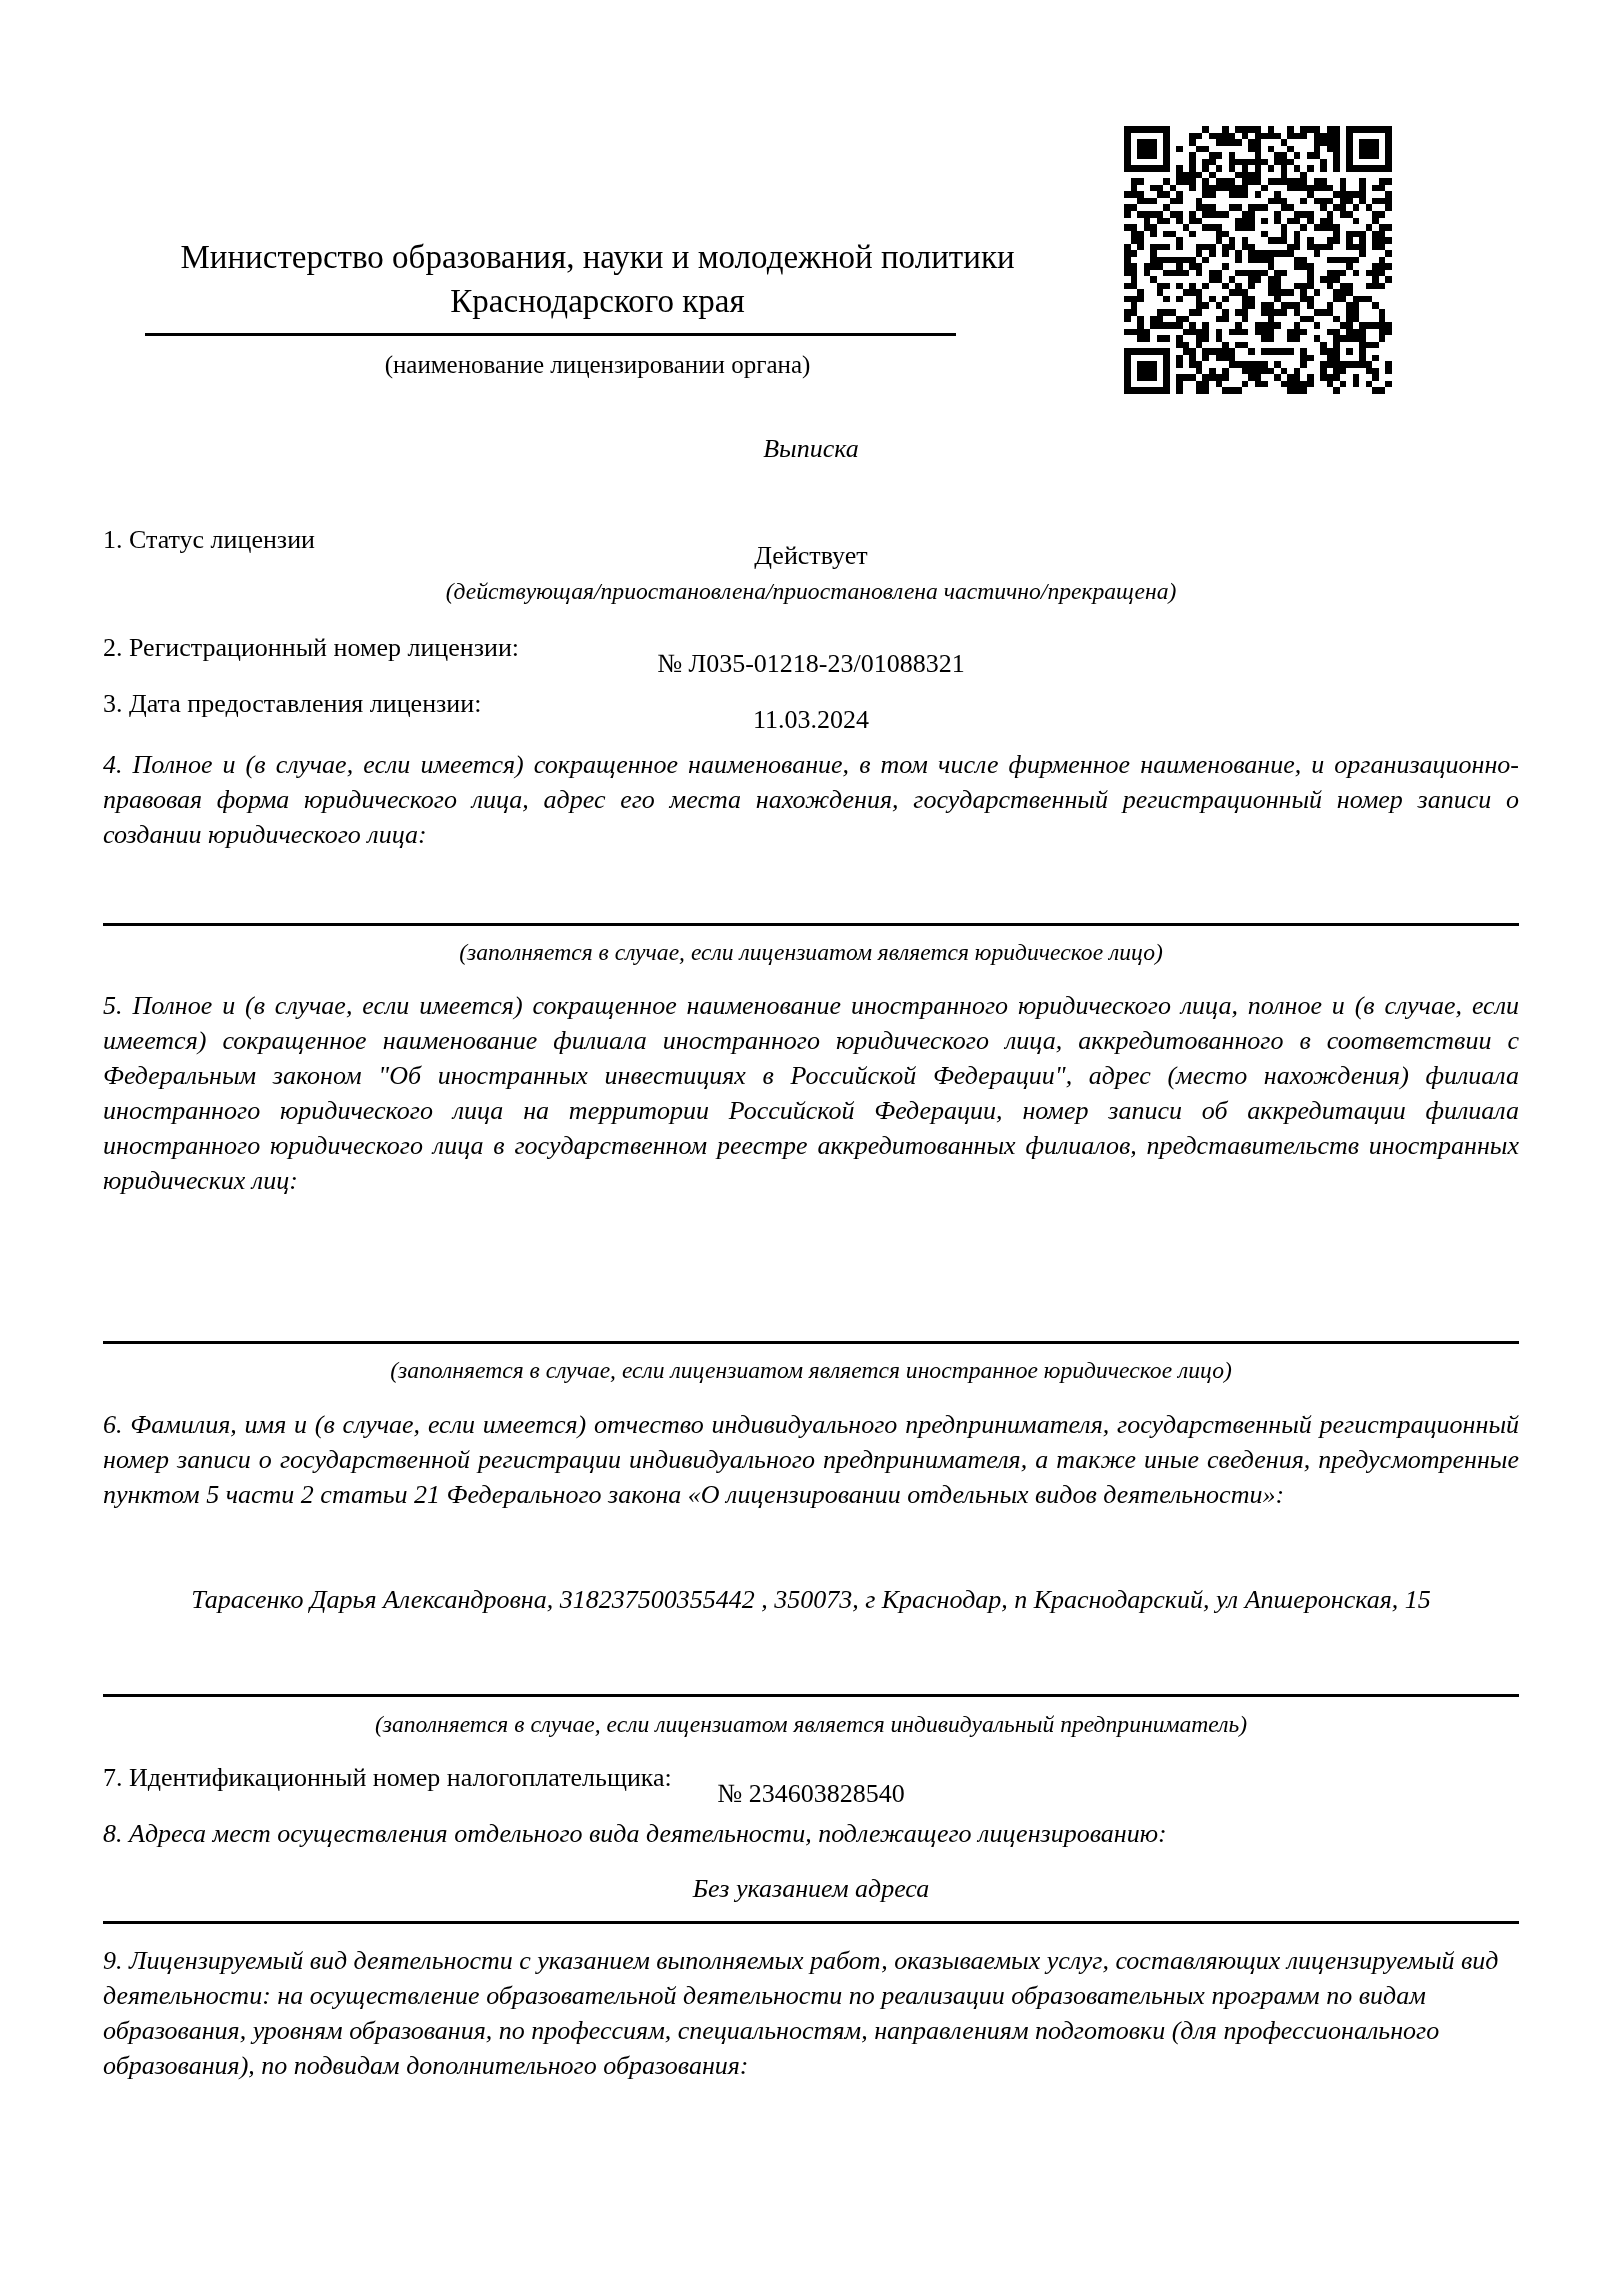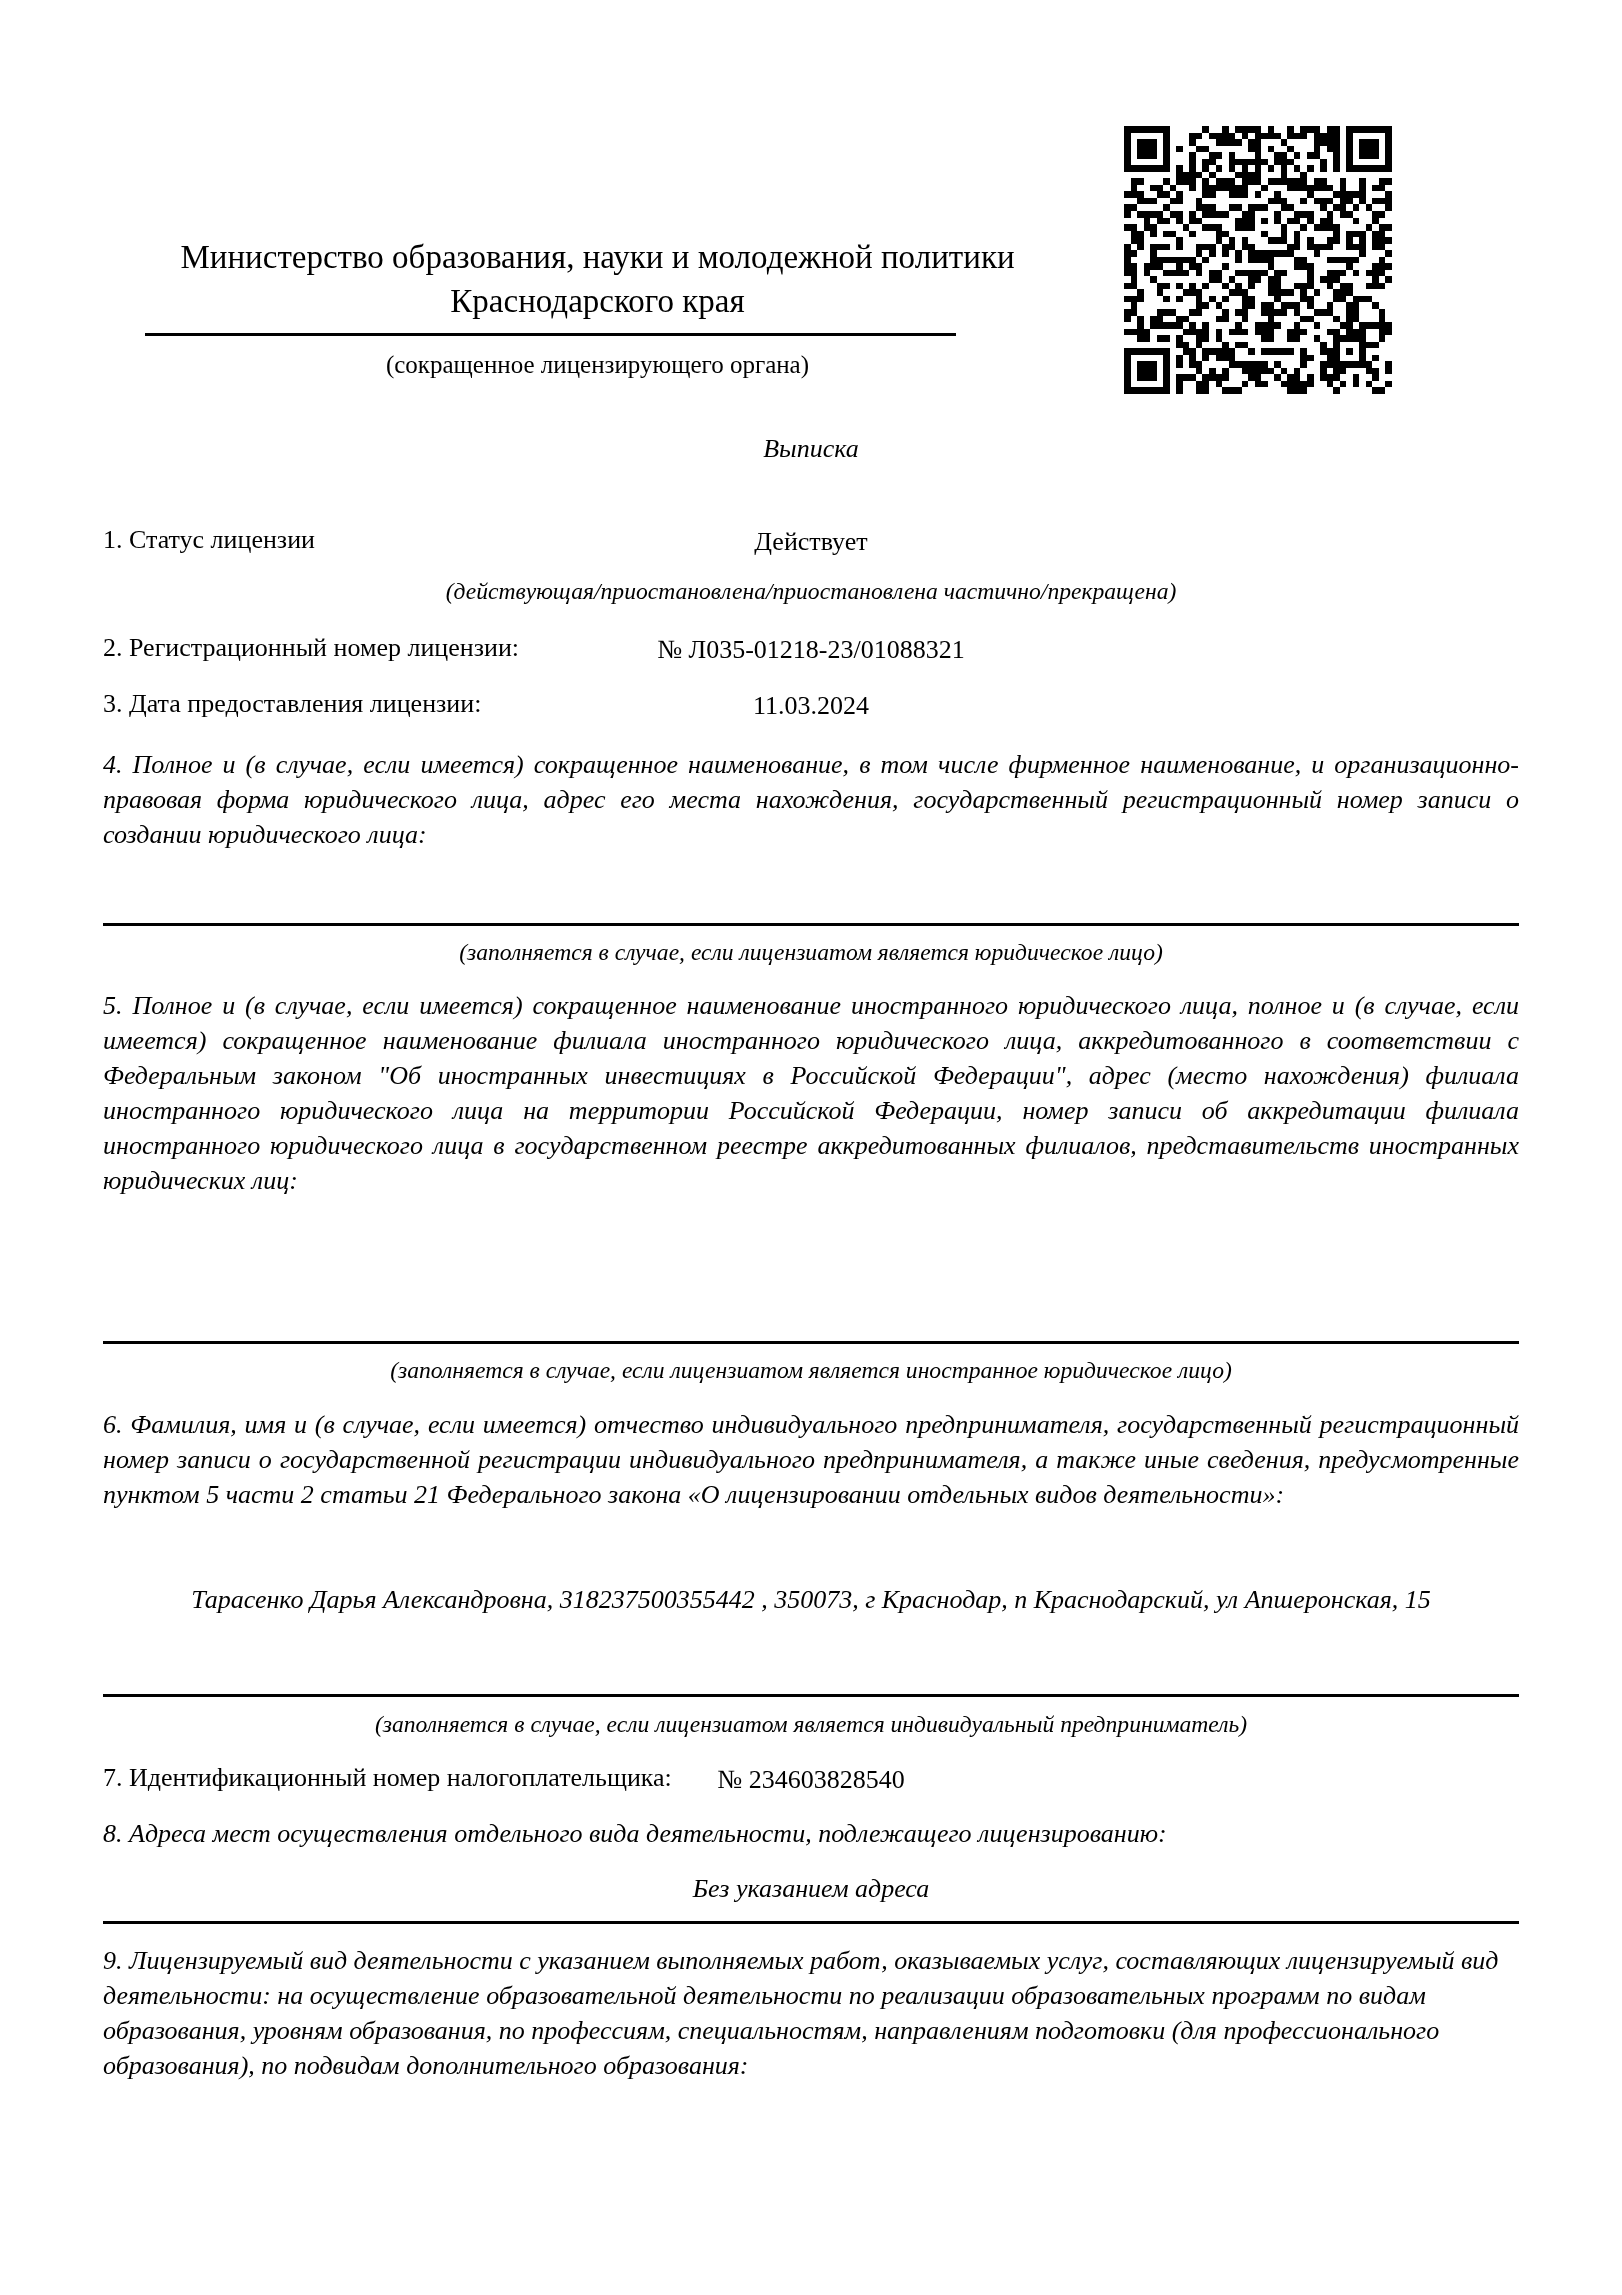--- a/index.html
+++ b/index.html
@@ -94,21 +94,21 @@
     font-size: 26px;
     line-height: 1.345;
   }
   .row .lbl {
     display: inline-block;
     vertical-align: top;
   }
   .row .val {
     position: absolute;
     left: 0;
-    top: 2px;
+    top: 16px;
     width: 1416px;
     text-align: center;
     pointer-events: none;
   }
   .row .val span { display: inline-block; }
 
   
   .rule {
     position: absolute;
     left: 103px;
@@ -129,21 +129,21 @@
           <path d="M0 0h1v1h-1zM1 0h1v1h-1zM2 0h1v1h-1zM3 0h1v1h-1zM4 0h1v1h-1zM5 0h1v1h-1zM6 0h1v1h-1zM12 0h1v1h-1zM15 0h1v1h-1zM17 0h1v1h-1zM18 0h1v1h-1zM19 0h1v1h-1zM20 0h1v1h-1zM22 0h1v1h-1zM25 0h1v1h-1zM27 0h1v1h-1zM28 0h1v1h-1zM29 0h1v1h-1zM31 0h1v1h-1zM32 0h1v1h-1zM34 0h1v1h-1zM35 0h1v1h-1zM36 0h1v1h-1zM37 0h1v1h-1zM38 0h1v1h-1zM39 0h1v1h-1zM40 0h1v1h-1zM0 1h1v1h-1zM6 1h1v1h-1zM10 1h1v1h-1zM11 1h1v1h-1zM13 1h1v1h-1zM14 1h1v1h-1zM15 1h1v1h-1zM16 1h1v1h-1zM18 1h1v1h-1zM20 1h1v1h-1zM21 1h1v1h-1zM22 1h1v1h-1zM23 1h1v1h-1zM25 1h1v1h-1zM26 1h1v1h-1zM27 1h1v1h-1zM29 1h1v1h-1zM30 1h1v1h-1zM31 1h1v1h-1zM32 1h1v1h-1zM34 1h1v1h-1zM40 1h1v1h-1zM0 2h1v1h-1zM2 2h1v1h-1zM3 2h1v1h-1zM4 2h1v1h-1zM6 2h1v1h-1zM10 2h1v1h-1zM14 2h1v1h-1zM15 2h1v1h-1zM16 2h1v1h-1zM17 2h1v1h-1zM19 2h1v1h-1zM20 2h1v1h-1zM24 2h1v1h-1zM29 2h1v1h-1zM30 2h1v1h-1zM31 2h1v1h-1zM32 2h1v1h-1zM34 2h1v1h-1zM36 2h1v1h-1zM37 2h1v1h-1zM38 2h1v1h-1zM40 2h1v1h-1zM0 3h1v1h-1zM2 3h1v1h-1zM3 3h1v1h-1zM4 3h1v1h-1zM6 3h1v1h-1zM8 3h1v1h-1zM11 3h1v1h-1zM12 3h1v1h-1zM19 3h1v1h-1zM20 3h1v1h-1zM22 3h1v1h-1zM25 3h1v1h-1zM29 3h1v1h-1zM31 3h1v1h-1zM32 3h1v1h-1zM34 3h1v1h-1zM36 3h1v1h-1zM37 3h1v1h-1zM38 3h1v1h-1zM40 3h1v1h-1zM0 4h1v1h-1zM2 4h1v1h-1zM3 4h1v1h-1zM4 4h1v1h-1zM6 4h1v1h-1zM10 4h1v1h-1zM13 4h1v1h-1zM14 4h1v1h-1zM16 4h1v1h-1zM20 4h1v1h-1zM23 4h1v1h-1zM24 4h1v1h-1zM26 4h1v1h-1zM28 4h1v1h-1zM29 4h1v1h-1zM32 4h1v1h-1zM34 4h1v1h-1zM36 4h1v1h-1zM37 4h1v1h-1zM38 4h1v1h-1zM40 4h1v1h-1zM0 5h1v1h-1zM6 5h1v1h-1zM10 5h1v1h-1zM12 5h1v1h-1zM13 5h1v1h-1zM16 5h1v1h-1zM17 5h1v1h-1zM18 5h1v1h-1zM19 5h1v1h-1zM20 5h1v1h-1zM21 5h1v1h-1zM23 5h1v1h-1zM24 5h1v1h-1zM25 5h1v1h-1zM30 5h1v1h-1zM32 5h1v1h-1zM34 5h1v1h-1zM40 5h1v1h-1zM0 6h1v1h-1zM1 6h1v1h-1zM2 6h1v1h-1zM3 6h1v1h-1zM4 6h1v1h-1zM5 6h1v1h-1zM6 6h1v1h-1zM8 6h1v1h-1zM10 6h1v1h-1zM12 6h1v1h-1zM14 6h1v1h-1zM16 6h1v1h-1zM18 6h1v1h-1zM20 6h1v1h-1zM22 6h1v1h-1zM24 6h1v1h-1zM26 6h1v1h-1zM28 6h1v1h-1zM30 6h1v1h-1zM32 6h1v1h-1zM34 6h1v1h-1zM35 6h1v1h-1zM36 6h1v1h-1zM37 6h1v1h-1zM38 6h1v1h-1zM39 6h1v1h-1zM40 6h1v1h-1zM8 7h1v1h-1zM9 7h1v1h-1zM10 7h1v1h-1zM11 7h1v1h-1zM13 7h1v1h-1zM17 7h1v1h-1zM18 7h1v1h-1zM19 7h1v1h-1zM20 7h1v1h-1zM24 7h1v1h-1zM27 7h1v1h-1zM1 8h1v1h-1zM2 8h1v1h-1zM6 8h1v1h-1zM8 8h1v1h-1zM9 8h1v1h-1zM10 8h1v1h-1zM12 8h1v1h-1zM14 8h1v1h-1zM15 8h1v1h-1zM16 8h1v1h-1zM18 8h1v1h-1zM19 8h1v1h-1zM20 8h1v1h-1zM22 8h1v1h-1zM23 8h1v1h-1zM24 8h1v1h-1zM25 8h1v1h-1zM26 8h1v1h-1zM27 8h1v1h-1zM29 8h1v1h-1zM30 8h1v1h-1zM33 8h1v1h-1zM36 8h1v1h-1zM39 8h1v1h-1zM40 8h1v1h-1zM1 9h1v1h-1zM4 9h1v1h-1zM5 9h1v1h-1zM7 9h1v1h-1zM10 9h1v1h-1zM12 9h1v1h-1zM13 9h1v1h-1zM14 9h1v1h-1zM15 9h1v1h-1zM16 9h1v1h-1zM17 9h1v1h-1zM18 9h1v1h-1zM21 9h1v1h-1zM25 9h1v1h-1zM26 9h1v1h-1zM27 9h1v1h-1zM28 9h1v1h-1zM29 9h1v1h-1zM30 9h1v1h-1zM31 9h1v1h-1zM33 9h1v1h-1zM36 9h1v1h-1zM38 9h1v1h-1zM39 9h1v1h-1zM0 10h1v1h-1zM1 10h1v1h-1zM2 10h1v1h-1zM5 10h1v1h-1zM6 10h1v1h-1zM8 10h1v1h-1zM12 10h1v1h-1zM13 10h1v1h-1zM16 10h1v1h-1zM17 10h1v1h-1zM18 10h1v1h-1zM20 10h1v1h-1zM23 10h1v1h-1zM28 10h1v1h-1zM32 10h1v1h-1zM33 10h1v1h-1zM34 10h1v1h-1zM35 10h1v1h-1zM36 10h1v1h-1zM40 10h1v1h-1zM2 11h1v1h-1zM3 11h1v1h-1zM4 11h1v1h-1zM7 11h1v1h-1zM8 11h1v1h-1zM11 11h1v1h-1zM22 11h1v1h-1zM23 11h1v1h-1zM24 11h1v1h-1zM27 11h1v1h-1zM29 11h1v1h-1zM30 11h1v1h-1zM31 11h1v1h-1zM33 11h1v1h-1zM34 11h1v1h-1zM36 11h1v1h-1zM38 11h1v1h-1zM39 11h1v1h-1zM40 11h1v1h-1zM0 12h1v1h-1zM1 12h1v1h-1zM6 12h1v1h-1zM11 12h1v1h-1zM12 12h1v1h-1zM13 12h1v1h-1zM16 12h1v1h-1zM17 12h1v1h-1zM19 12h1v1h-1zM20 12h1v1h-1zM21 12h1v1h-1zM24 12h1v1h-1zM25 12h1v1h-1zM30 12h1v1h-1zM32 12h1v1h-1zM33 12h1v1h-1zM35 12h1v1h-1zM37 12h1v1h-1zM40 12h1v1h-1zM0 13h1v1h-1zM2 13h1v1h-1zM3 13h1v1h-1zM4 13h1v1h-1zM5 13h1v1h-1zM7 13h1v1h-1zM8 13h1v1h-1zM10 13h1v1h-1zM12 13h1v1h-1zM13 13h1v1h-1zM14 13h1v1h-1zM15 13h1v1h-1zM18 13h1v1h-1zM19 13h1v1h-1zM23 13h1v1h-1zM26 13h1v1h-1zM27 13h1v1h-1zM28 13h1v1h-1zM31 13h1v1h-1zM33 13h1v1h-1zM34 13h1v1h-1zM38 13h1v1h-1zM39 13h1v1h-1zM3 14h1v1h-1zM5 14h1v1h-1zM6 14h1v1h-1zM8 14h1v1h-1zM10 14h1v1h-1zM11 14h1v1h-1zM17 14h1v1h-1zM18 14h1v1h-1zM19 14h1v1h-1zM21 14h1v1h-1zM23 14h1v1h-1zM25 14h1v1h-1zM26 14h1v1h-1zM28 14h1v1h-1zM30 14h1v1h-1zM31 14h1v1h-1zM35 14h1v1h-1zM38 14h1v1h-1zM0 15h1v1h-1zM1 15h1v1h-1zM3 15h1v1h-1zM4 15h1v1h-1zM9 15h1v1h-1zM12 15h1v1h-1zM13 15h1v1h-1zM14 15h1v1h-1zM17 15h1v1h-1zM18 15h1v1h-1zM19 15h1v1h-1zM24 15h1v1h-1zM27 15h1v1h-1zM29 15h1v1h-1zM30 15h1v1h-1zM31 15h1v1h-1zM32 15h1v1h-1zM37 15h1v1h-1zM39 15h1v1h-1zM40 15h1v1h-1zM1 16h1v1h-1zM2 16h1v1h-1zM4 16h1v1h-1zM6 16h1v1h-1zM7 16h1v1h-1zM10 16h1v1h-1zM14 16h1v1h-1zM15 16h1v1h-1zM21 16h1v1h-1zM24 16h1v1h-1zM26 16h1v1h-1zM32 16h1v1h-1zM34 16h1v1h-1zM35 16h1v1h-1zM36 16h1v1h-1zM38 16h1v1h-1zM39 16h1v1h-1zM1 17h1v1h-1zM2 17h1v1h-1zM8 17h1v1h-1zM14 17h1v1h-1zM16 17h1v1h-1zM18 17h1v1h-1zM22 17h1v1h-1zM23 17h1v1h-1zM24 17h1v1h-1zM26 17h1v1h-1zM28 17h1v1h-1zM31 17h1v1h-1zM32 17h1v1h-1zM34 17h1v1h-1zM36 17h1v1h-1zM38 17h1v1h-1zM39 17h1v1h-1zM40 17h1v1h-1zM0 18h1v1h-1zM2 18h1v1h-1zM4 18h1v1h-1zM5 18h1v1h-1zM6 18h1v1h-1zM8 18h1v1h-1zM11 18h1v1h-1zM12 18h1v1h-1zM13 18h1v1h-1zM15 18h1v1h-1zM16 18h1v1h-1zM18 18h1v1h-1zM19 18h1v1h-1zM25 18h1v1h-1zM26 18h1v1h-1zM28 18h1v1h-1zM29 18h1v1h-1zM30 18h1v1h-1zM31 18h1v1h-1zM34 18h1v1h-1zM35 18h1v1h-1zM36 18h1v1h-1zM38 18h1v1h-1zM39 18h1v1h-1zM0 19h1v1h-1zM1 19h1v1h-1zM4 19h1v1h-1zM11 19h1v1h-1zM13 19h1v1h-1zM15 19h1v1h-1zM17 19h1v1h-1zM19 19h1v1h-1zM20 19h1v1h-1zM21 19h1v1h-1zM22 19h1v1h-1zM23 19h1v1h-1zM24 19h1v1h-1zM25 19h1v1h-1zM29 19h1v1h-1zM36 19h1v1h-1zM40 19h1v1h-1zM0 20h1v1h-1zM4 20h1v1h-1zM5 20h1v1h-1zM6 20h1v1h-1zM7 20h1v1h-1zM8 20h1v1h-1zM9 20h1v1h-1zM10 20h1v1h-1zM12 20h1v1h-1zM17 20h1v1h-1zM19 20h1v1h-1zM20 20h1v1h-1zM21 20h1v1h-1zM22 20h1v1h-1zM26 20h1v1h-1zM27 20h1v1h-1zM31 20h1v1h-1zM32 20h1v1h-1zM33 20h1v1h-1zM34 20h1v1h-1zM35 20h1v1h-1zM39 20h1v1h-1zM0 21h1v1h-1zM1 21h1v1h-1zM3 21h1v1h-1zM4 21h1v1h-1zM5 21h1v1h-1zM8 21h1v1h-1zM10 21h1v1h-1zM11 21h1v1h-1zM15 21h1v1h-1zM22 21h1v1h-1zM26 21h1v1h-1zM27 21h1v1h-1zM28 21h1v1h-1zM34 21h1v1h-1zM38 21h1v1h-1zM39 21h1v1h-1zM40 21h1v1h-1zM0 22h1v1h-1zM1 22h1v1h-1zM3 22h1v1h-1zM6 22h1v1h-1zM7 22h1v1h-1zM8 22h1v1h-1zM9 22h1v1h-1zM11 22h1v1h-1zM13 22h1v1h-1zM14 22h1v1h-1zM17 22h1v1h-1zM18 22h1v1h-1zM19 22h1v1h-1zM20 22h1v1h-1zM21 22h1v1h-1zM23 22h1v1h-1zM24 22h1v1h-1zM28 22h1v1h-1zM31 22h1v1h-1zM32 22h1v1h-1zM33 22h1v1h-1zM35 22h1v1h-1zM37 22h1v1h-1zM38 22h1v1h-1zM39 22h1v1h-1zM1 23h1v1h-1zM4 23h1v1h-1zM13 23h1v1h-1zM14 23h1v1h-1zM16 23h1v1h-1zM19 23h1v1h-1zM20 23h1v1h-1zM22 23h1v1h-1zM23 23h1v1h-1zM28 23h1v1h-1zM30 23h1v1h-1zM31 23h1v1h-1zM32 23h1v1h-1zM38 23h1v1h-1zM40 23h1v1h-1zM0 24h1v1h-1zM1 24h1v1h-1zM5 24h1v1h-1zM6 24h1v1h-1zM8 24h1v1h-1zM10 24h1v1h-1zM12 24h1v1h-1zM15 24h1v1h-1zM17 24h1v1h-1zM19 24h1v1h-1zM22 24h1v1h-1zM23 24h1v1h-1zM26 24h1v1h-1zM27 24h1v1h-1zM28 24h1v1h-1zM31 24h1v1h-1zM33 24h1v1h-1zM34 24h1v1h-1zM37 24h1v1h-1zM38 24h1v1h-1zM39 24h1v1h-1zM2 25h1v1h-1zM5 25h1v1h-1zM9 25h1v1h-1zM10 25h1v1h-1zM11 25h1v1h-1zM16 25h1v1h-1zM17 25h1v1h-1zM18 25h1v1h-1zM22 25h1v1h-1zM23 25h1v1h-1zM24 25h1v1h-1zM25 25h1v1h-1zM27 25h1v1h-1zM29 25h1v1h-1zM32 25h1v1h-1zM33 25h1v1h-1zM34 25h1v1h-1zM0 26h1v1h-1zM1 26h1v1h-1zM2 26h1v1h-1zM6 26h1v1h-1zM8 26h1v1h-1zM11 26h1v1h-1zM13 26h1v1h-1zM15 26h1v1h-1zM18 26h1v1h-1zM19 26h1v1h-1zM23 26h1v1h-1zM27 26h1v1h-1zM28 26h1v1h-1zM32 26h1v1h-1zM33 26h1v1h-1zM35 26h1v1h-1zM36 26h1v1h-1zM37 26h1v1h-1zM1 27h1v1h-1zM11 27h1v1h-1zM12 27h1v1h-1zM14 27h1v1h-1zM18 27h1v1h-1zM19 27h1v1h-1zM21 27h1v1h-1zM22 27h1v1h-1zM24 27h1v1h-1zM25 27h1v1h-1zM26 27h1v1h-1zM28 27h1v1h-1zM31 27h1v1h-1zM34 27h1v1h-1zM35 27h1v1h-1zM38 27h1v1h-1zM0 28h1v1h-1zM1 28h1v1h-1zM5 28h1v1h-1zM6 28h1v1h-1zM7 28h1v1h-1zM10 28h1v1h-1zM11 28h1v1h-1zM15 28h1v1h-1zM17 28h1v1h-1zM18 28h1v1h-1zM21 28h1v1h-1zM22 28h1v1h-1zM23 28h1v1h-1zM24 28h1v1h-1zM26 28h1v1h-1zM29 28h1v1h-1zM30 28h1v1h-1zM31 28h1v1h-1zM34 28h1v1h-1zM35 28h1v1h-1zM39 28h1v1h-1zM0 29h1v1h-1zM2 29h1v1h-1zM4 29h1v1h-1zM5 29h1v1h-1zM8 29h1v1h-1zM9 29h1v1h-1zM14 29h1v1h-1zM15 29h1v1h-1zM18 29h1v1h-1zM22 29h1v1h-1zM27 29h1v1h-1zM28 29h1v1h-1zM32 29h1v1h-1zM34 29h1v1h-1zM35 29h1v1h-1zM39 29h1v1h-1zM2 30h1v1h-1zM4 30h1v1h-1zM5 30h1v1h-1zM6 30h1v1h-1zM7 30h1v1h-1zM8 30h1v1h-1zM10 30h1v1h-1zM12 30h1v1h-1zM17 30h1v1h-1zM20 30h1v1h-1zM21 30h1v1h-1zM22 30h1v1h-1zM23 30h1v1h-1zM26 30h1v1h-1zM29 30h1v1h-1zM33 30h1v1h-1zM34 30h1v1h-1zM36 30h1v1h-1zM37 30h1v1h-1zM38 30h1v1h-1zM39 30h1v1h-1zM40 30h1v1h-1zM0 31h1v1h-1zM1 31h1v1h-1zM2 31h1v1h-1zM3 31h1v1h-1zM9 31h1v1h-1zM10 31h1v1h-1zM11 31h1v1h-1zM12 31h1v1h-1zM14 31h1v1h-1zM16 31h1v1h-1zM17 31h1v1h-1zM18 31h1v1h-1zM20 31h1v1h-1zM21 31h1v1h-1zM22 31h1v1h-1zM25 31h1v1h-1zM26 31h1v1h-1zM27 31h1v1h-1zM31 31h1v1h-1zM32 31h1v1h-1zM34 31h1v1h-1zM35 31h1v1h-1zM36 31h1v1h-1zM39 31h1v1h-1zM40 31h1v1h-1zM2 32h1v1h-1zM3 32h1v1h-1zM5 32h1v1h-1zM6 32h1v1h-1zM8 32h1v1h-1zM11 32h1v1h-1zM12 32h1v1h-1zM14 32h1v1h-1zM21 32h1v1h-1zM22 32h1v1h-1zM25 32h1v1h-1zM26 32h1v1h-1zM29 32h1v1h-1zM32 32h1v1h-1zM33 32h1v1h-1zM34 32h1v1h-1zM35 32h1v1h-1zM36 32h1v1h-1zM39 32h1v1h-1zM8 33h1v1h-1zM9 33h1v1h-1zM11 33h1v1h-1zM15 33h1v1h-1zM17 33h1v1h-1zM18 33h1v1h-1zM30 33h1v1h-1zM32 33h1v1h-1zM36 33h1v1h-1zM37 33h1v1h-1zM38 33h1v1h-1zM0 34h1v1h-1zM1 34h1v1h-1zM2 34h1v1h-1zM3 34h1v1h-1zM4 34h1v1h-1zM5 34h1v1h-1zM6 34h1v1h-1zM9 34h1v1h-1zM10 34h1v1h-1zM12 34h1v1h-1zM13 34h1v1h-1zM14 34h1v1h-1zM15 34h1v1h-1zM16 34h1v1h-1zM19 34h1v1h-1zM21 34h1v1h-1zM22 34h1v1h-1zM23 34h1v1h-1zM24 34h1v1h-1zM25 34h1v1h-1zM27 34h1v1h-1zM30 34h1v1h-1zM31 34h1v1h-1zM32 34h1v1h-1zM34 34h1v1h-1zM36 34h1v1h-1zM0 35h1v1h-1zM6 35h1v1h-1zM8 35h1v1h-1zM10 35h1v1h-1zM12 35h1v1h-1zM14 35h1v1h-1zM15 35h1v1h-1zM16 35h1v1h-1zM27 35h1v1h-1zM28 35h1v1h-1zM31 35h1v1h-1zM32 35h1v1h-1zM36 35h1v1h-1zM38 35h1v1h-1zM0 36h1v1h-1zM2 36h1v1h-1zM3 36h1v1h-1zM4 36h1v1h-1zM6 36h1v1h-1zM8 36h1v1h-1zM10 36h1v1h-1zM11 36h1v1h-1zM16 36h1v1h-1zM17 36h1v1h-1zM18 36h1v1h-1zM19 36h1v1h-1zM20 36h1v1h-1zM21 36h1v1h-1zM23 36h1v1h-1zM27 36h1v1h-1zM30 36h1v1h-1zM31 36h1v1h-1zM32 36h1v1h-1zM33 36h1v1h-1zM34 36h1v1h-1zM35 36h1v1h-1zM36 36h1v1h-1zM37 36h1v1h-1zM40 36h1v1h-1zM0 37h1v1h-1zM2 37h1v1h-1zM3 37h1v1h-1zM4 37h1v1h-1zM6 37h1v1h-1zM11 37h1v1h-1zM13 37h1v1h-1zM15 37h1v1h-1zM18 37h1v1h-1zM19 37h1v1h-1zM20 37h1v1h-1zM21 37h1v1h-1zM22 37h1v1h-1zM24 37h1v1h-1zM26 37h1v1h-1zM30 37h1v1h-1zM32 37h1v1h-1zM33 37h1v1h-1zM37 37h1v1h-1zM38 37h1v1h-1zM40 37h1v1h-1zM0 38h1v1h-1zM2 38h1v1h-1zM3 38h1v1h-1zM4 38h1v1h-1zM6 38h1v1h-1zM8 38h1v1h-1zM9 38h1v1h-1zM10 38h1v1h-1zM12 38h1v1h-1zM13 38h1v1h-1zM14 38h1v1h-1zM15 38h1v1h-1zM19 38h1v1h-1zM20 38h1v1h-1zM23 38h1v1h-1zM25 38h1v1h-1zM26 38h1v1h-1zM28 38h1v1h-1zM30 38h1v1h-1zM31 38h1v1h-1zM32 38h1v1h-1zM35 38h1v1h-1zM38 38h1v1h-1zM0 39h1v1h-1zM6 39h1v1h-1zM8 39h1v1h-1zM11 39h1v1h-1zM12 39h1v1h-1zM14 39h1v1h-1zM18 39h1v1h-1zM20 39h1v1h-1zM21 39h1v1h-1zM24 39h1v1h-1zM25 39h1v1h-1zM26 39h1v1h-1zM27 39h1v1h-1zM28 39h1v1h-1zM31 39h1v1h-1zM33 39h1v1h-1zM35 39h1v1h-1zM37 39h1v1h-1zM40 39h1v1h-1zM0 40h1v1h-1zM1 40h1v1h-1zM2 40h1v1h-1zM3 40h1v1h-1zM4 40h1v1h-1zM5 40h1v1h-1zM6 40h1v1h-1zM8 40h1v1h-1zM11 40h1v1h-1zM12 40h1v1h-1zM15 40h1v1h-1zM16 40h1v1h-1zM17 40h1v1h-1zM25 40h1v1h-1zM26 40h1v1h-1zM27 40h1v1h-1zM32 40h1v1h-1zM38 40h1v1h-1zM39 40h1v1h-1z" fill="#000000"></path>
         </g>
     </svg>
   </div>
 
   <div class="org-header">
     <span>Министерство образования, науки и молодежной политики</span>
     <span class="line2">Краснодарского края</span>
   </div>
   <div class="header-rule"></div>
-  <div class="org-caption">(сокращенное лицензирующего органа)</div>
+  <div class="org-caption">(наименование лицензировании органа)</div>
 
   <div class="blk center" style="top:432px;">Выписка</div>
 
   <div class="row" style="top:523px;">
     <span class="lbl">1. Статус лицензии</span>
     <span class="val" style="position: absolute;"><span>Действует</span></span>
   </div>
   <div class="blk caption" style="top:576px;">(действующая/приостановлена/приостановлена частично/прекращена)</div>
 
   <div class="row" style="top:631px;">

